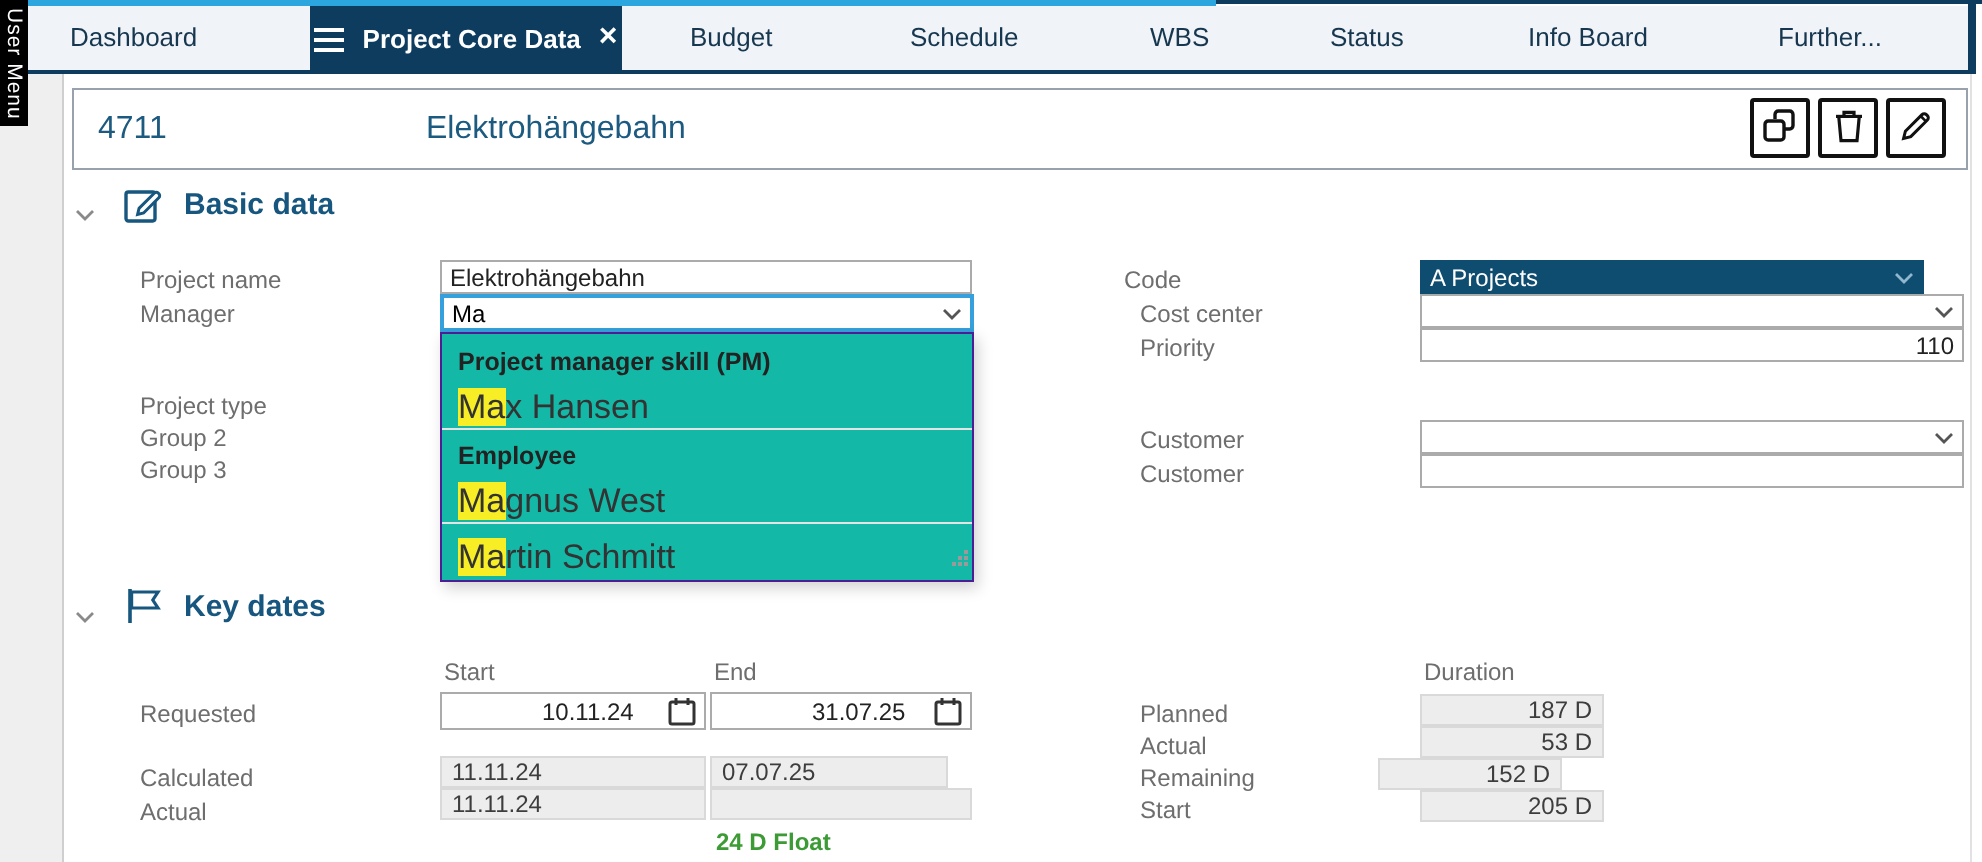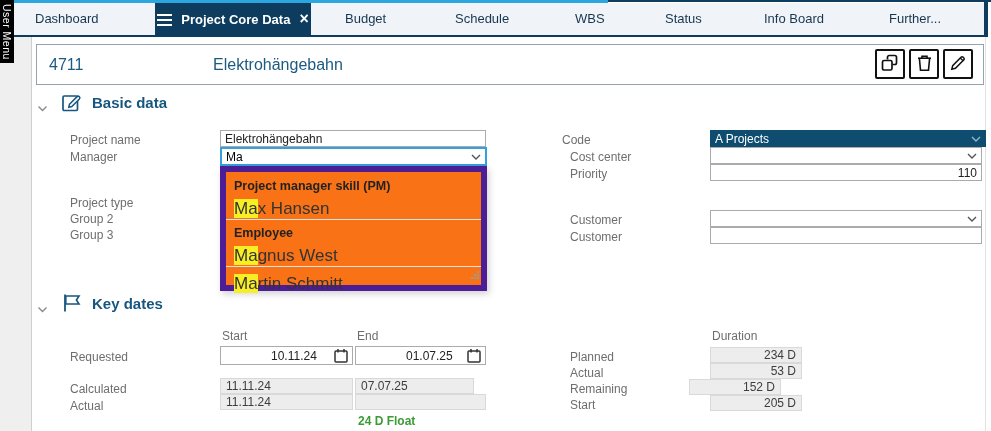--- a/index.html
+++ b/index.html
@@ -46,21 +46,21 @@
   .combo svg{margin-right:4px;flex:none;}
   .combo.plain{border:1px solid #ababab;height:17px;}
   .combo.navy{border:1px solid #0e4c70;height:17px;background:#0e4c70;}
   .combo.navy .val{color:#fff;}
   .combo.focus{border:2px solid #35a0dc;height:19px;}
   .ro{position:absolute;box-sizing:border-box;height:16px;background:#ededed;border:1px solid #d9d9d9;
     font-size:12px;color:#3d3d3d;line-height:14px;padding:0 5px;}
   .ro.right{text-align:right;}
 
   
-  .dropdown{position:absolute;left:220px;top:166px;width:267px;height:125px;background:#f97316;border:6px solid #4c1d95;
+  .dropdown{position:absolute;left:220px;top:166px;width:267px;height:125px;background:#14b8a6;border:1px solid #4c1d95;
     box-sizing:border-box;box-shadow:2px 3px 7px rgba(0,0,0,.18);z-index:10;}
   .dd-head{position:absolute;left:8px;font-size:12.5px;font-weight:bold;color:#222;white-space:nowrap;}
   .dd-item{position:absolute;left:8px;font-size:17px;color:#333;white-space:nowrap;cursor:pointer;}
   .dd-item .hl{background:#f7ee26;}
   .dd-sep{position:absolute;left:0;width:100%;height:1px;background:#e4e4e4;}
   .dd-grip{position:absolute;right:2px;bottom:2px;}
 
   
   .date-inp{position:absolute;box-sizing:border-box;height:19px;border:1px solid #ababab;background:#fff;
     display:flex;align-items:center;}
@@ -152,21 +152,21 @@
     <svg width="10" height="6" viewBox="0 0 10 6">
         <polyline points="1,1 5,5 9,1" fill="none" stroke="#555" stroke-width="1.4"></polyline>
       </svg>
   </div>
 
   <div class="lbl" style="left:70px;top:195px;">Project type</div>
   <div class="lbl" style="left:70px;top:211px;">Group 2</div>
   <div class="lbl" style="left:70px;top:227px;">Group 3</div>
 
   <div class="lbl" style="left:550px;top:132px;margin-left:12px;">Code</div>
-  <div class="combo navy" style="left:710px;top:130px;width:276px;">
+  <div class="combo navy" style="left:710px;top:130px;width:252px;">
     <span class="val">A Projects</span>
     <svg width="10" height="6" viewBox="0 0 10 6">
         <polyline points="1,1 5,5 9,1" fill="none" stroke="#8fb8cf" stroke-width="1.4"></polyline>
       </svg>
   </div>
   <div class="lbl" style="left:570px;top:149px;">Cost center</div>
   <div class="combo plain" style="left:710px;top:147px;width:272px;">
     <span class="val"></span>
     <svg width="10" height="6" viewBox="0 0 10 6">
         <polyline points="1,1 5,5 9,1" fill="none" stroke="#555" stroke-width="1.4"></polyline>
@@ -224,37 +224,37 @@
 
   <div class="lbl" style="left:70px;top:349px;">Requested</div>
   <div class="date-inp" style="left:220px;top:346px;width:133px;">
     <span class="dval">10.11.24</span>
     <svg width="14" height="15" viewBox="0 0 14 15">
       <rect x="1" y="3" width="12" height="11" rx="1" fill="none" stroke="#333" stroke-width="1.5"></rect>
       <path d="M4 1 v3.5 M10 1 v3.5" stroke="#333" stroke-width="1.5" fill="none"></path>
     </svg>
   </div>
   <div class="date-inp" style="left:355px;top:346px;width:131px;">
-    <span class="dval">01.07.25</span>
+    <span class="dval">31.07.25</span>
     <svg width="14" height="15" viewBox="0 0 14 15">
       <rect x="1" y="3" width="12" height="11" rx="1" fill="none" stroke="#333" stroke-width="1.5"></rect>
       <path d="M4 1 v3.5 M10 1 v3.5" stroke="#333" stroke-width="1.5" fill="none"></path>
     </svg>
   </div>
 
   <div class="lbl" style="left:70px;top:381px;">Calculated</div>
   <div class="ro" style="left:220px;top:378px;width:133px;">11.11.24</div>
   <div class="ro" style="left:355px;top:378px;width:119px;">07.07.25</div>
   <div class="lbl" style="left:70px;top:398px;">Actual</div>
   <div class="ro" style="left:220px;top:394px;width:133px;">11.11.24</div>
   <div class="ro" style="left:355px;top:394px;width:131px;"></div>
   <div class="float-note" style="left:358px;top:414px;">24 D Float</div>
 
   <div class="lbl" style="left:570px;top:349px;">Planned</div>
-  <div class="ro right" style="left:710px;top:347px;width:92px;">234 D</div>
+  <div class="ro right" style="left:710px;top:347px;width:92px;">187 D</div>
   <div class="lbl" style="left:570px;top:365px;">Actual</div>
   <div class="ro right" style="left:710px;top:363px;width:92px;">53 D</div>
   <div class="lbl" style="left:570px;top:381px;">Remaining</div>
   <div class="ro right" style="left:689px;top:379px;width:92px;">152 D</div>
   <div class="lbl" style="left:570px;top:397px;">Start</div>
   <div class="ro right" style="left:710px;top:395px;width:92px;">205 D</div>
 
 </div>
 
 </body></html>

